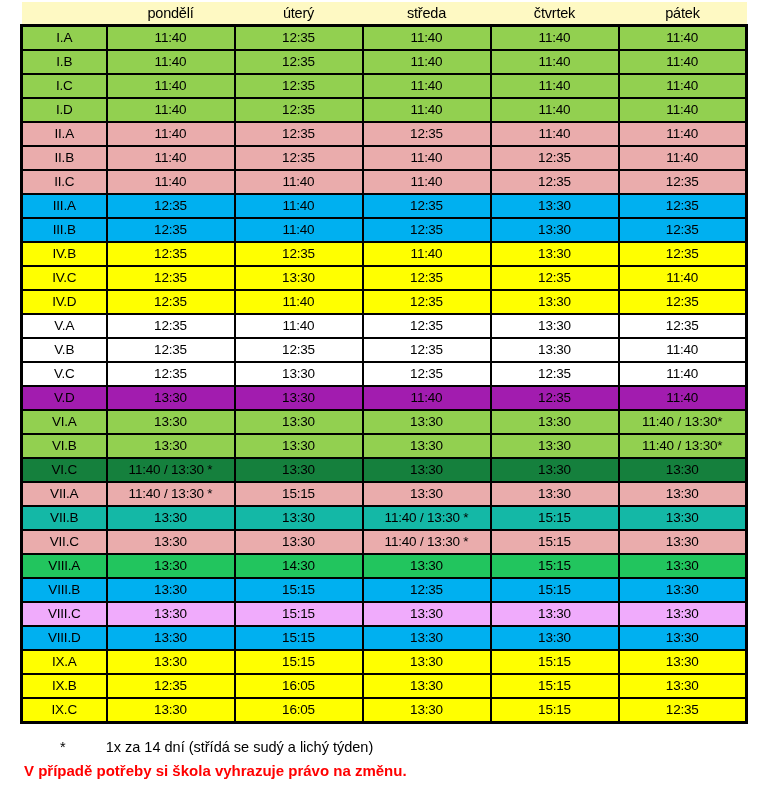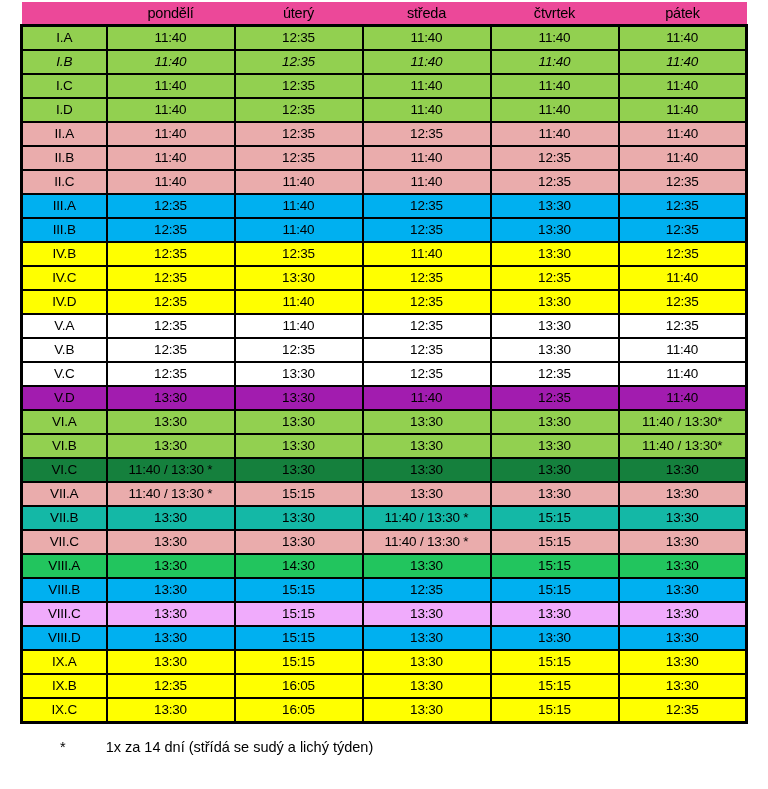--- a/index.html
+++ b/index.html
@@ -17,21 +17,21 @@
     padding: 2px 0 0 20px;
     overflow: hidden;
   }
   table.tt {
     border-collapse: collapse;
     table-layout: fixed;
     letter-spacing: -0.2px;
   }
   table.tt thead th {
     border: none;
-    background: #ec4899;
+    background: #fef9c3;
     font-weight: normal;
     font-size: 14.5px;
     height: 22px;
     padding: 0;
     text-align: center;
     vertical-align: middle;
   }
   table.tt th.corner { width: 85px; }
   table.tt thead th.day { width: 128px; }
   table.tt tbody {
@@ -85,21 +85,21 @@
     </thead>
     <tbody id="body-rows">
         <tr style="background: rgb(146, 208, 80);">
           <td>I.A</td>
           <td>11:40</td>
           <td>12:35</td>
           <td>11:40</td>
           <td>11:40</td>
           <td>11:40</td>
         </tr>
-        <tr style="background: rgb(146, 208, 80); font-style: italic;">
+        <tr style="background: rgb(146, 208, 80);">
           <td>I.B</td>
           <td>11:40</td>
           <td>12:35</td>
           <td>11:40</td>
           <td>11:40</td>
           <td>11:40</td>
         </tr>
         <tr style="background: rgb(146, 208, 80);">
           <td>I.C</td>
           <td>11:40</td>
@@ -317,14 +317,15 @@
           <td>12:35</td>
         </tr>
       </tbody>
   </table>
 
   <div class="footnote">
     <span class="star">*</span>
     <span class="ftext">1x za 14 dní (střídá se sudý a lichý týden)</span>
   </div>
 
+  <div class="note-red" style="color: rgb(255, 0, 0);">V případě potřeby si škola vyhrazuje právo na změnu.</div>
 
 </div>
 
 </body></html>

